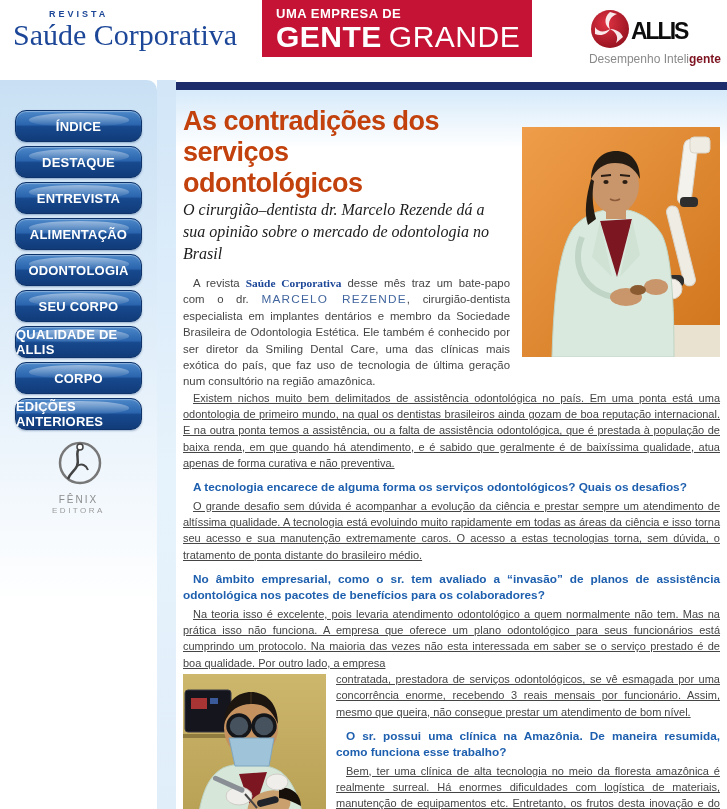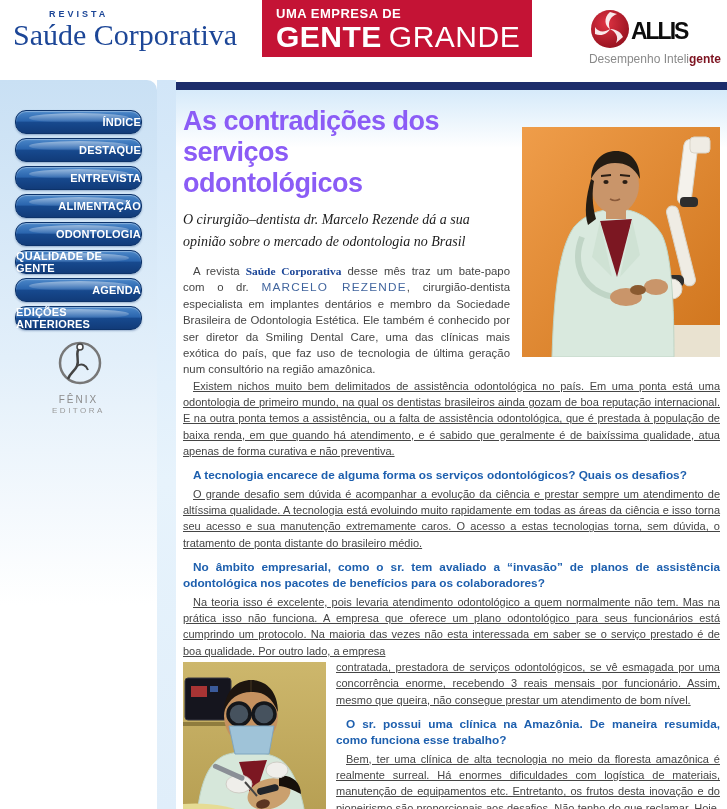--- a/index.html
+++ b/index.html
@@ -23,24 +23,24 @@
   .allis-row { display:flex; align-items:center; }
   .allis-name { font-size:23px; font-weight:bold; color:#0d0d0d; letter-spacing:-2px; line-height:34px; }
   .allis-tagline { font-size:12px; color:#8a8a8a; text-align:right; margin-top:-2px; }
   .tag-bold { font-weight:bold; color:#7d1320; }
 
   
   .sidebar { position:absolute; left:0; top:80px; width:157px; height:729px;
     background:linear-gradient(180deg,#c9e0f4 0%,#e2effa 38%,#ffffff 72%);
     border-top-right-radius:10px; }
   .nav-list { padding-top:30px; display:flex; flex-direction:column; align-items:center; }
-  .nav-btn { width:127px; height:24px; margin-bottom:4px; border-radius:11px;
+  .nav-btn { width:127px; height:32px; margin-bottom:4px; border-radius:11px;
     background:linear-gradient(180deg,#4c88c9 0%,#2a65ae 45%,#17498e 52%,#113b79 100%);
-    border:1px solid #0d336a; color:#fff; font-size:11px; font-weight:bold;
-    display:flex; align-items:center; justify-content:flex-end; letter-spacing:.2px;
+    border:1px solid #0d336a; color:#fff; font-size:13px; font-weight:bold;
+    display:flex; align-items:center; justify-content:center; letter-spacing:.2px;
     position:relative; cursor:pointer;
     box-shadow:0 1px 2px rgba(20,60,120,.35), inset 0 1px 1px rgba(255,255,255,.35); }
   .nav-btn::before { content:""; position:absolute; left:10%; top:2px; width:80%; height:45%;
     border-radius:50%; background:linear-gradient(180deg,rgba(255,255,255,.45),rgba(255,255,255,0)); }
   .nav-btn span { position:relative; }
 
   .fenix { margin-top:5px; text-align:center; color:#8a8a8a; }
   .fenix-name { font-size:10px; letter-spacing:2px; color:#8c8c8c; line-height:13px; }
   .fenix-sub { font-size:8px; letter-spacing:2.5px; color:#9a9a9a; }
 
@@ -51,24 +51,24 @@
   
   .content { position:absolute; left:176px; top:80px; width:551px; height:729px; }
   .navy-bar { margin-top:2px; height:8px; background:#1d2d6b; }
   .content-grad { position:absolute; left:0; top:10px; width:100%; height:58px;
     background:linear-gradient(180deg,#d6eafa,rgba(255,255,255,0)); }
   .content-body { position:relative; padding:0 7px; }
 
   .content-top::after { content:""; display:block; clear:both; }
   .photo { display:block; }
   .photo1 { float:right; width:198px; height:230px; margin:21px 0 4px 12px; }
-  .title { margin-top:16px; font-size:27px; line-height:31px; color:#8b5cf6;
+  .title { margin-top:16px; font-size:27px; line-height:31px; color:#c2410c;
     font-weight:bold; letter-spacing:-.5px; }
-  .subtitle { margin-top:10px; font-family:"Liberation Serif", serif; font-style:italic;
-    font-size:14px; line-height:22px; color:#1c1c1c; }
+  .subtitle { font-family:"Liberation Serif", serif; font-style:italic;
+    font-size:16px; line-height:22px; color:#1c1c1c; }
   .intro { margin-top:10px; font-size:11.4px; line-height:16.4px; color:#454545;
     text-align:justify; text-indent:10px; }
   .brand-serif { font-family:"Liberation Serif", serif; font-weight:bold; color:#1c4697; }
   .person-name { color:#41659e; letter-spacing:1.2px; font-size:11.8px; }
 
   .question { margin:8px 0 2px; font-size:11.8px; line-height:16.4px; font-weight:bold;
     color:#1d5fae; text-align:justify; text-indent:10px; }
   .answer { font-size:11px; line-height:16.3px; color:#454545; text-align:justify;
     text-indent:10px;text-decoration:underline; }
   .answer.no-indent { text-indent:0; }
@@ -127,24 +127,27 @@
     <div class="nav-btn">
         <span>ENTREVISTA</span>
       </div>
     <div class="nav-btn">
         <span>ALIMENTAÇÃO</span>
       </div>
     <div class="nav-btn">
         <span>ODONTOLOGIA</span>
       </div>
     <div class="nav-btn">
-        <span>QUALIDADE DE GENTE</span>
-      </div>
-    <div class="nav-btn">
-        <span>AGENDA</span>
+        <span>SEU CORPO</span>
+      </div>
+    <div class="nav-btn">
+        <span>QUALIDADE DE ALLIS</span>
+      </div>
+    <div class="nav-btn">
+        <span>CORPO</span>
       </div>
     <div class="nav-btn">
         <span>EDIÇÕES ANTERIORES</span>
       </div>
   </div>
 
   <div class="fenix">
     <span>
       <svg width="58" height="50" viewBox="0 0 58 50">
         <circle cx="30" cy="24" r="20" fill="none" stroke="#777" stroke-width="2.5"></circle>

